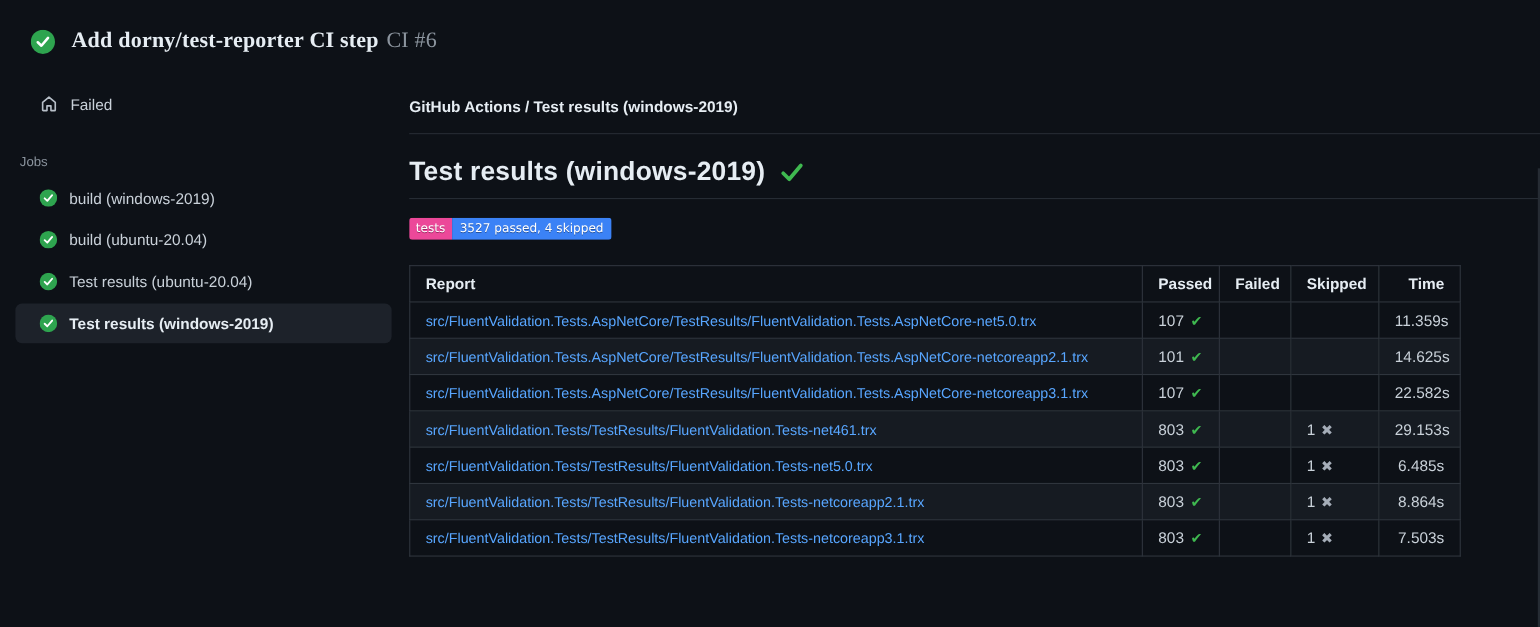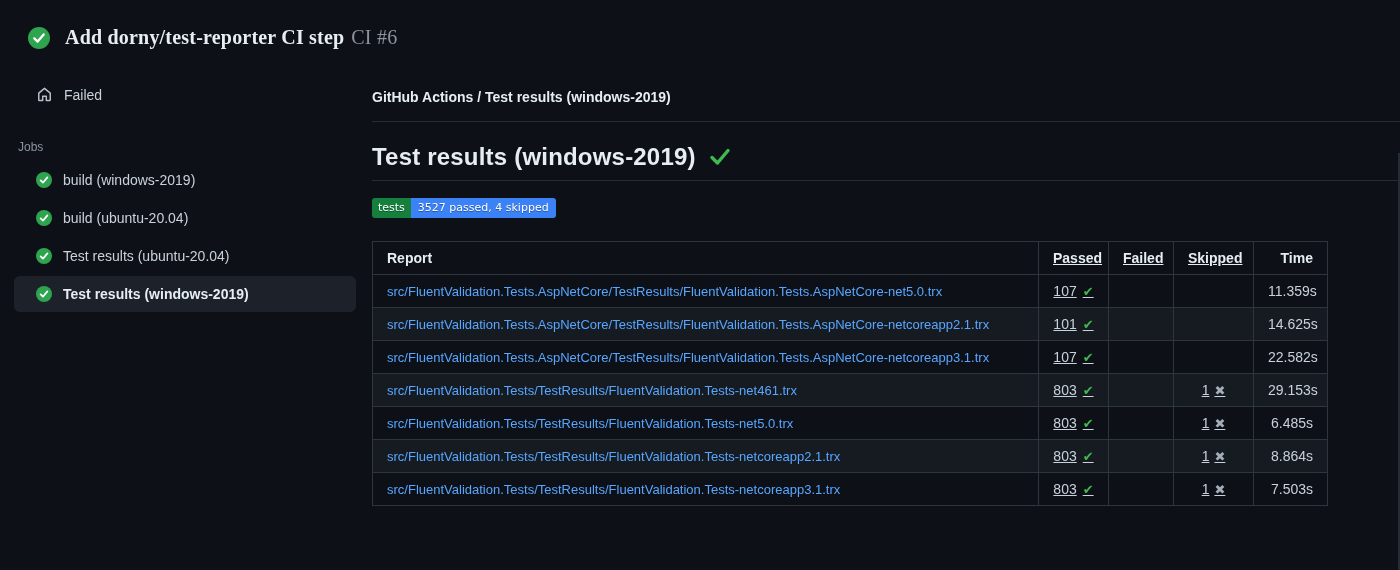--- a/index.html
+++ b/index.html
@@ -39,21 +39,21 @@
   .badge-value { padding:0 7px; }
   
   table { border-collapse:collapse; table-layout:fixed; width:955px; margin-top:23px; font-size:14px; }
   th, td { border:1px solid #2f353d; padding:6px 14px; overflow:hidden; white-space:nowrap; }
   th { color:#e6edf3; font-weight:700; text-align:center; height:33px; }
   td { height:33px; }
   tbody tr:nth-child(even) { background:#161b22; }
   .col-report { text-align:left;margin-top:28px; }
   td.col-report { font-size:13px; }
   .col-time { text-align:right; }
-  .col-passed, .col-failed, .col-skipped { text-align:center;text-decoration:underline; }
+  .col-passed, .col-failed, .col-skipped { text-align:left; }
   a.report-link { color:#58a6ff; text-decoration:none; cursor:pointer; }
   .pass-check { color:#3fb950; margin-left:6px; font-size:13px; }
   .skip-x { color:#a5adb8; margin-left:5px; font-size:13px; }
   .num { color:#c9d1d9; }
   
   .right-strip { position:fixed; top:153px; right:0; bottom:0; width:2px; background:#262c34; }
 </style>
 </head>
 <body>
 
@@ -110,21 +110,21 @@
     <div class="breadcrumb">GitHub Actions / Test results (windows-2019)</div>
     <hr class="divider">
     <div class="section-heading">
       <span class="title">Test results (windows-2019)</span>
       <svg width="24" height="24" viewBox="0 0 24 24">
         <path d="M4 12.5 9.5 18 20 5.5" fill="none" stroke="#3fb950" stroke-width="3.4" stroke-linecap="round" stroke-linejoin="round"></path>
       </svg>
     </div>
     <hr class="divider2">
     <div class="badge">
-      <span class="badge-label" style="background: #15803d;">tests</span>
+      <span class="badge-label" style="background: #ec4899;">tests</span>
       <span class="badge-value" style="background: #3b82f6;">3527 passed, 4 skipped</span>
     </div>
 
     <table>
       <colgroup>
         <col style="width:666px">
           <col style="width:70px">
           <col style="width:65px">
           <col style="width:80px">
           <col style="width:74px">

